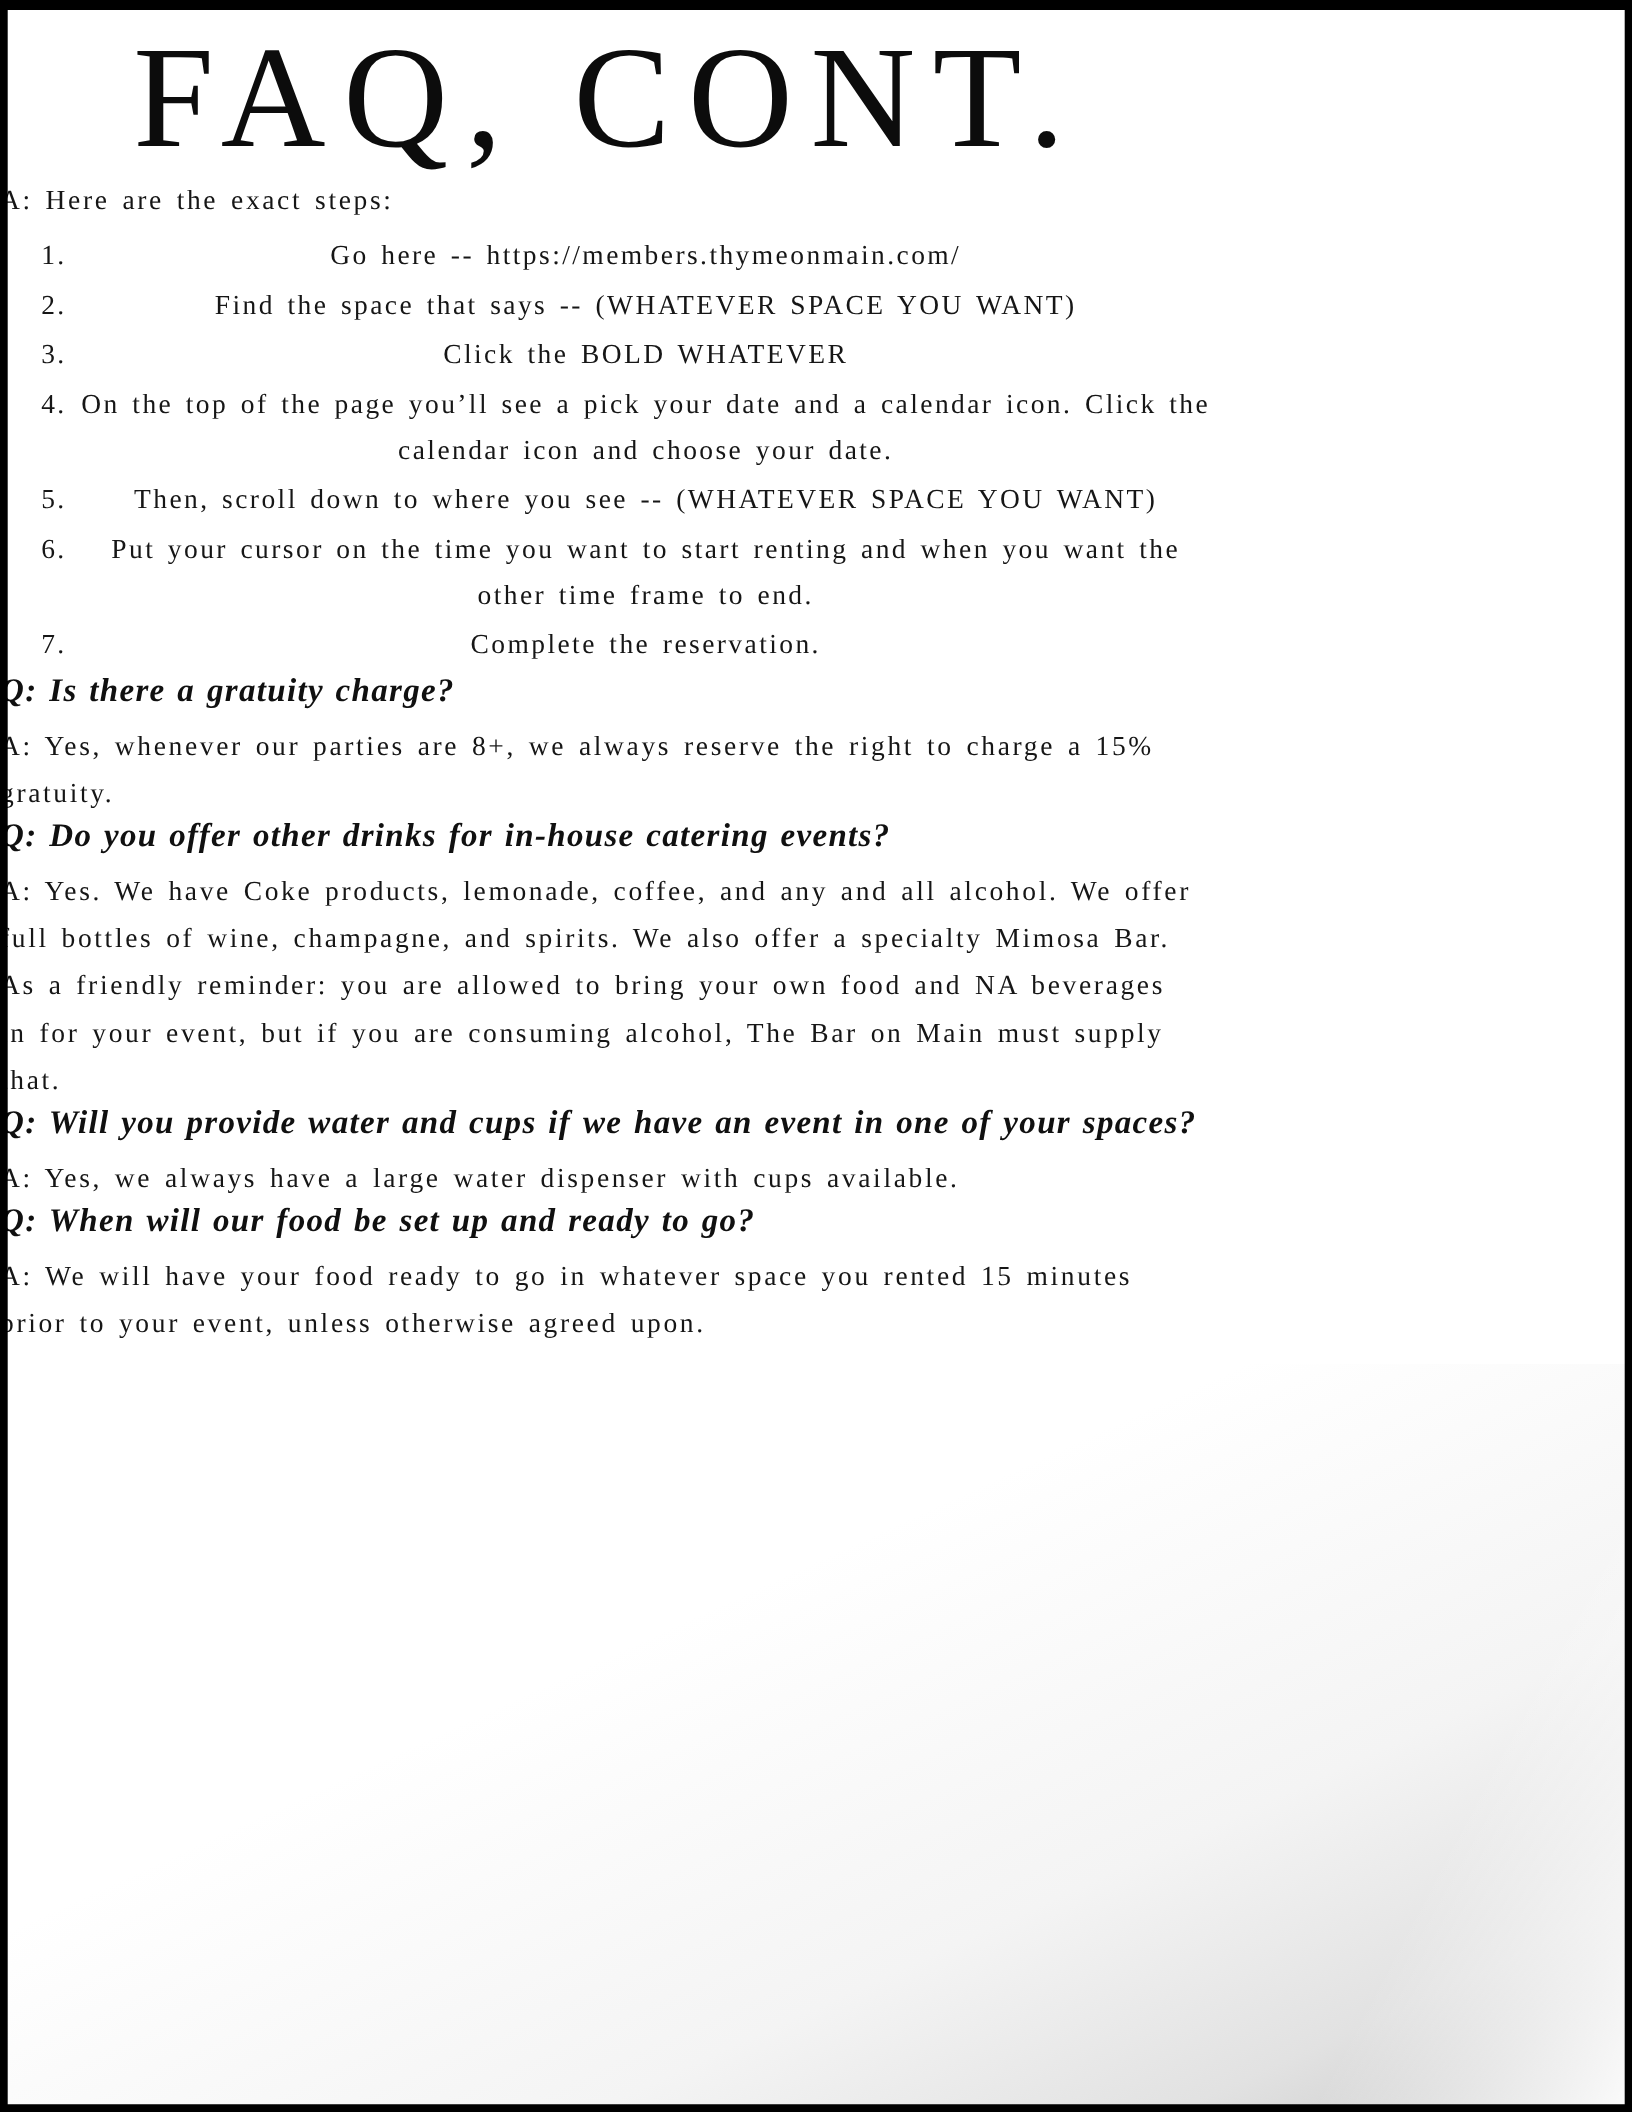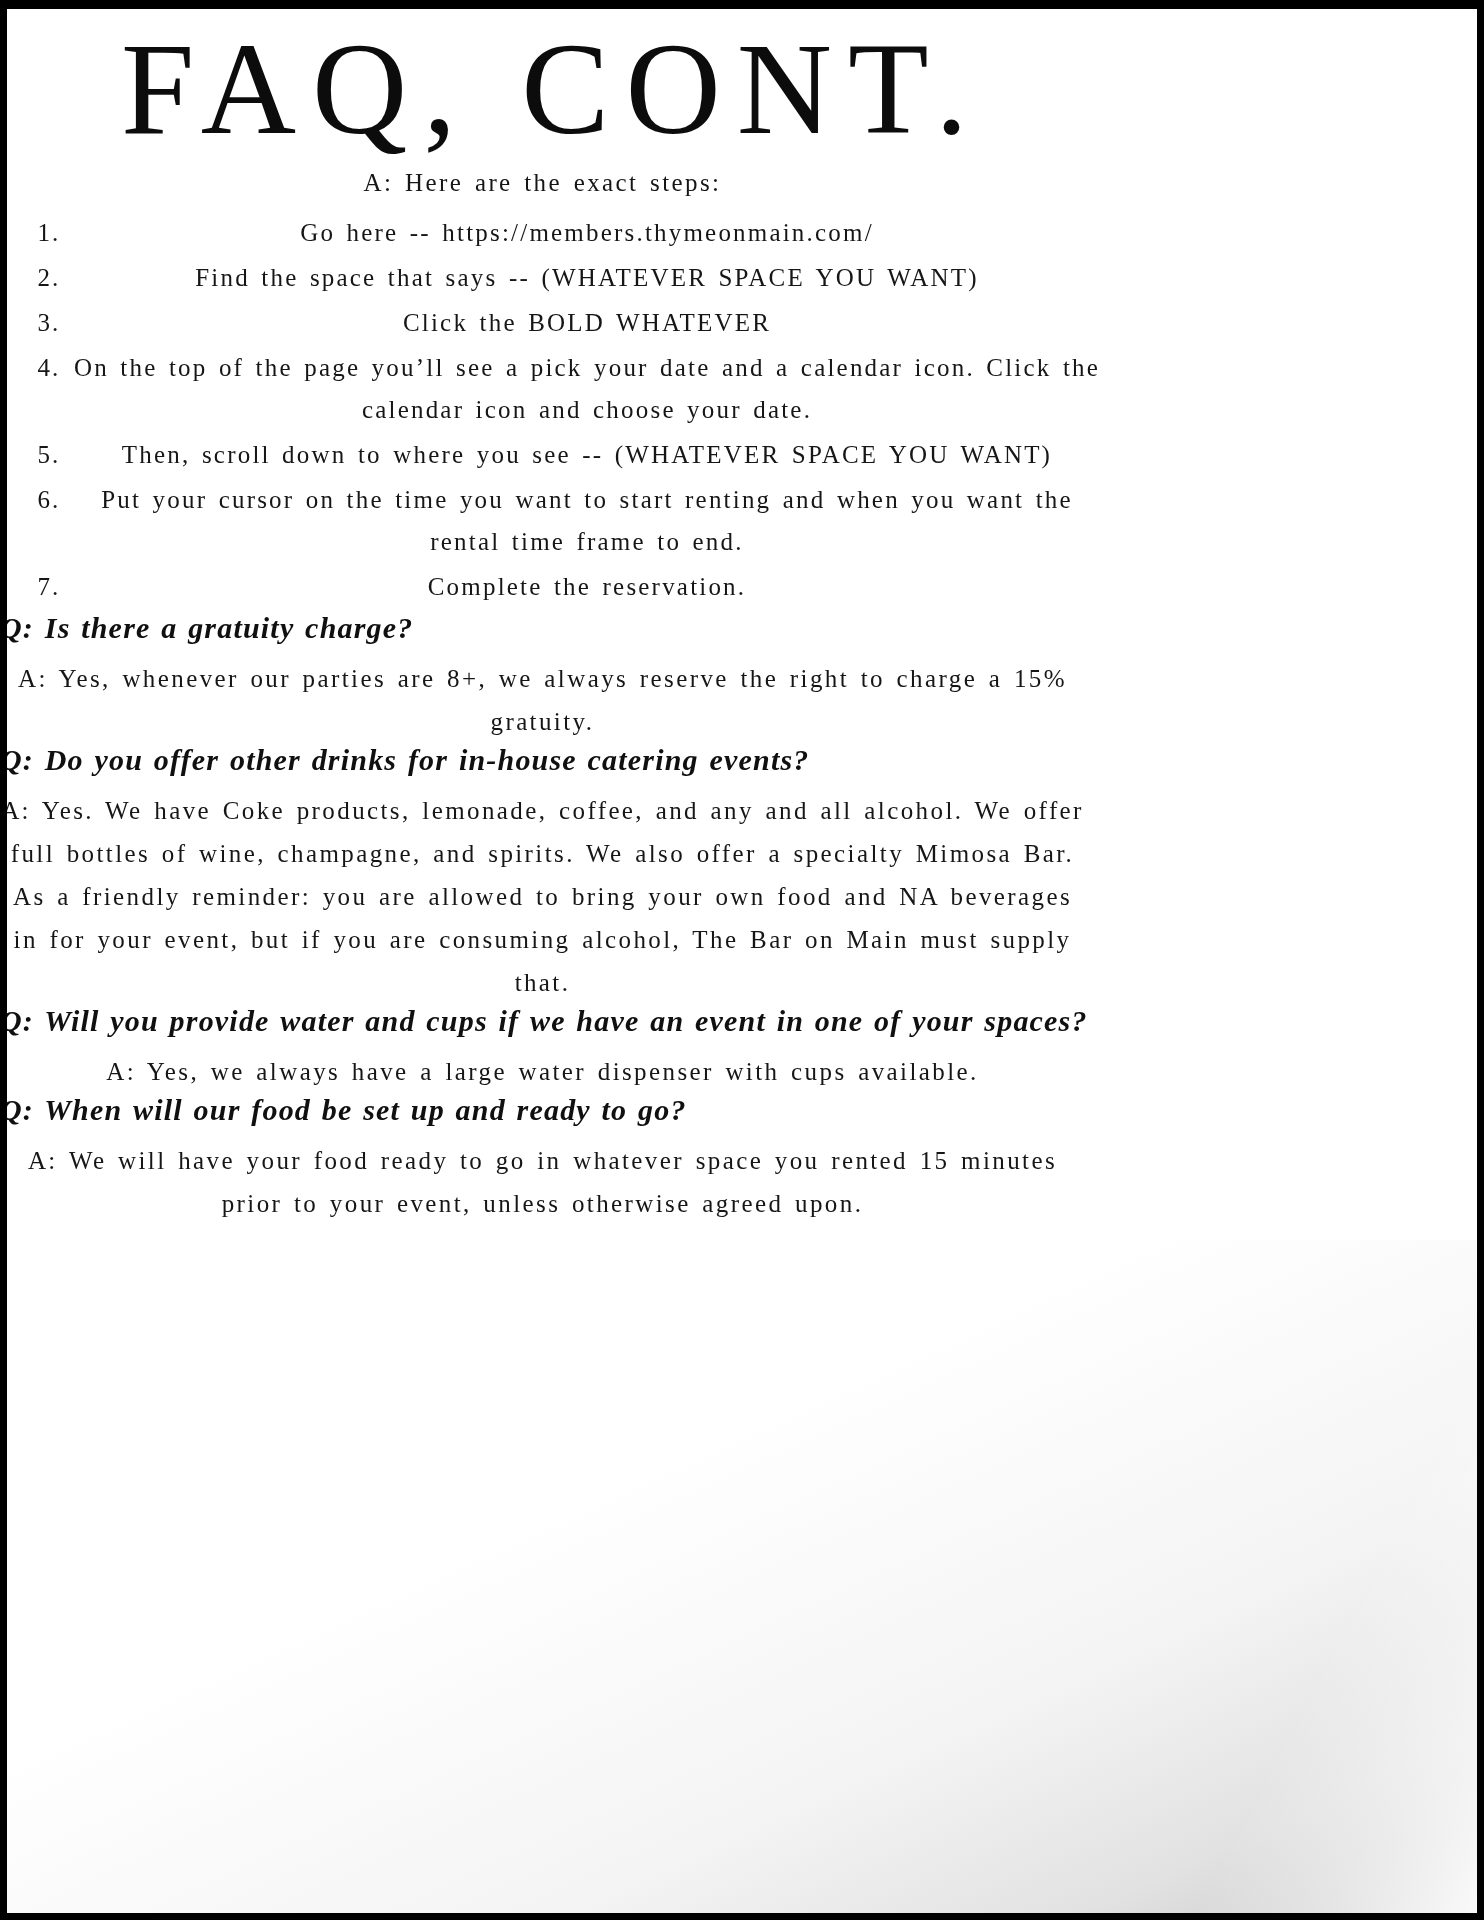--- a/index.html
+++ b/index.html
@@ -74,21 +74,20 @@
     color: #101010;
   }
   .answer {
     margin: 0;
     font-size: 25px;
     letter-spacing: 2.4px;
     word-spacing: 3px;
     line-height: 1.72;
     color: #161616;
     max-width: 1085px;
-    text-align: center;
   }
   ol.steps {
     margin: 8px 0 0 48px;
     padding: 0 0 0 24px;
   }
   ol.steps li {
     font-size: 25px;
     letter-spacing: 2.2px;
     word-spacing: 3px;
     line-height: 1.68;
@@ -109,21 +108,21 @@
   <h1 class="title">FAQ, CONT.</h1>
 
   <section class="faq faq-first">
     <p class="answer">A: Here are the exact steps:</p>
     <ol class="steps">
       <li>Go here --  https://members.thymeonmain.com/</li>
       <li>Find the space that says --  (WHATEVER SPACE YOU WANT)</li>
       <li>Click the BOLD WHATEVER</li>
       <li>On the top of the page you’ll see a pick your date and a calendar icon. Click the calendar icon and choose your date.</li>
       <li>Then, scroll down to where you see --  (WHATEVER SPACE YOU WANT)</li>
-      <li>Put your cursor on the time you want to start renting and when you want the rental time frame to end.</li>
+      <li>Put your cursor on the time you want to start renting and when you want the other time frame to end.</li>
       <li>Complete the reservation.</li>
     </ol>
   </section>
 
   <section class="faq faq-gap">
     <p class="question">Q: Is there a gratuity charge?</p>
     <p class="answer">A: Yes, whenever our parties are 8+, we always reserve the right to charge a 15% gratuity.</p>
   </section>
 
   <section class="faq faq-gap">

